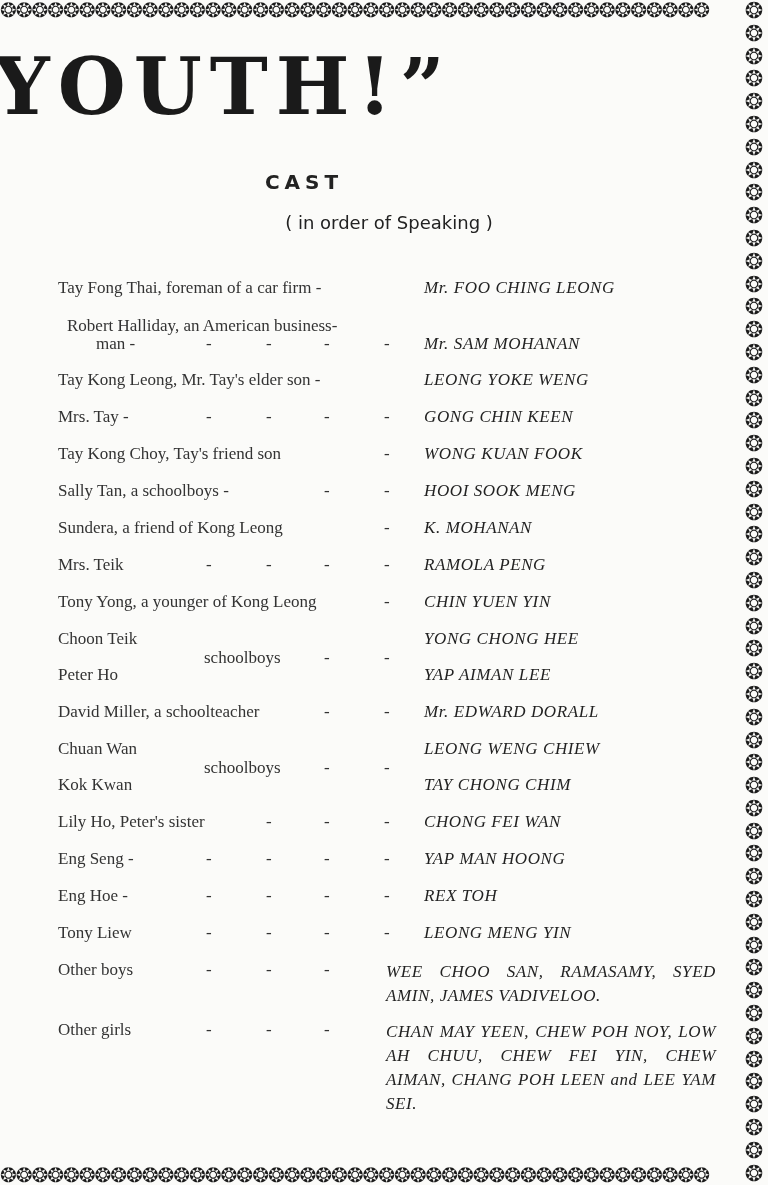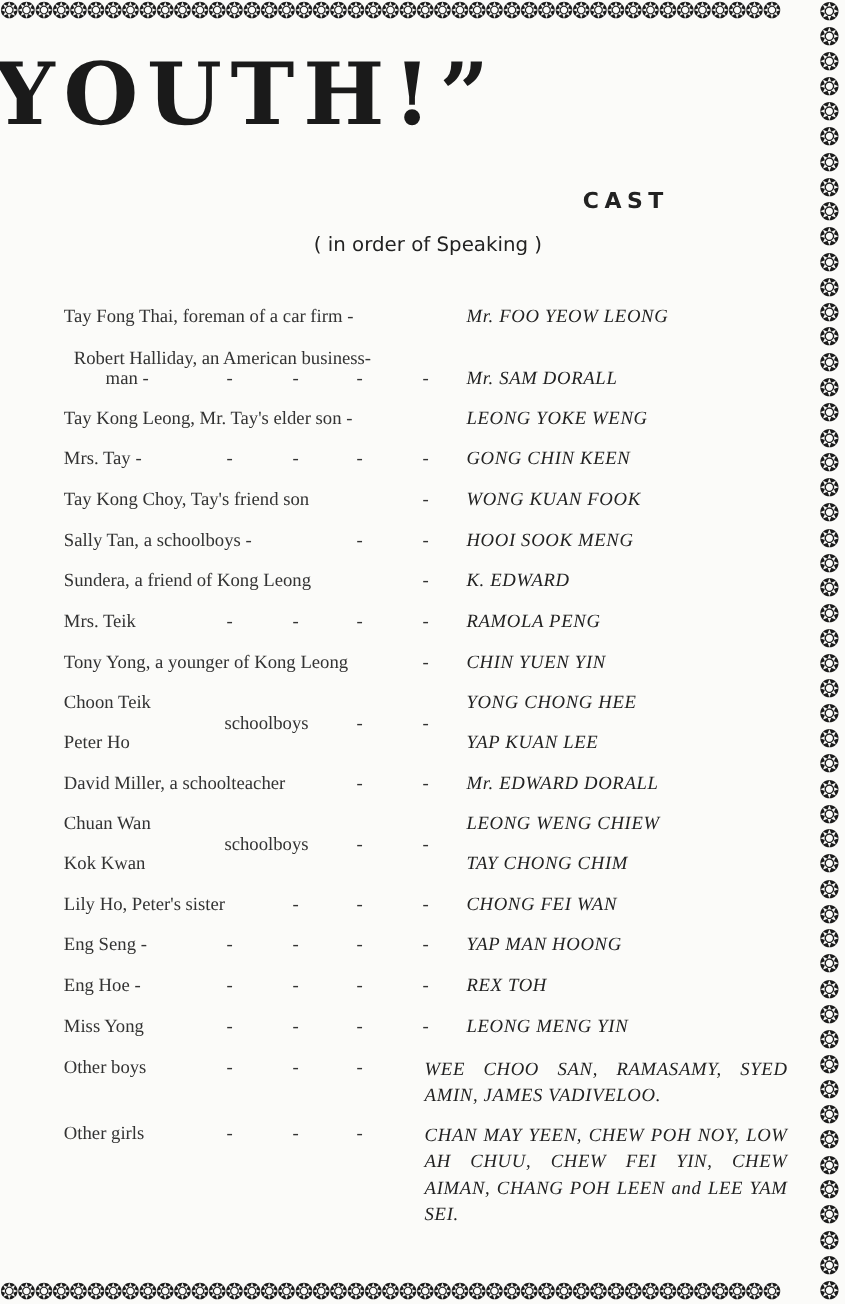--- a/index.html
+++ b/index.html
@@ -6,21 +6,21 @@
   body { width:768px; height:1185px; background:#fbfbf9; position:relative; overflow:hidden;
          font-family:"Liberation Serif", serif; color:#222; }
   .border-top { position:absolute; left:0; top:0; width:768px; height:20px; overflow:hidden;
                 white-space:nowrap; font-size:20px; line-height:20px; color:#1b1b1b; letter-spacing:-1px;}
   .border-bottom { position:absolute; left:0; top:1165px; width:768px; height:20px; overflow:hidden;
                 white-space:nowrap; font-size:20px; line-height:20px; color:#1b1b1b; letter-spacing:-1px;}
   .border-right { position:absolute; left:740px; top:0; width:28px; height:1185px; overflow:hidden;
                   font-size:22px; line-height:22.8px; color:#1b1b1b; text-align:center;}
   .title { position:absolute; left:-6px; top:48px; font-family:"DejaVu Serif", serif; font-weight:bold;
            font-size:78px; letter-spacing:8px; color:#1a1a1a; line-height:1; }
-  .cast-heading { position:absolute; left:0; width:608px; top:170px; text-align:right;
+  .cast-heading { position:absolute; left:0; width:608px; top:170px; text-align:center;
                   font-family:"DejaVu Sans", sans-serif; font-weight:bold; font-size:20px; letter-spacing:5px; color:#222;}
   .cast-sub { position:absolute; left:0; width:778px; top:212px; text-align:center;
               font-family:"DejaVu Sans", sans-serif; font-size:18px; color:#222;}
   .row { position:absolute; left:58px; width:680px; font-size:17px; color:#333; }
   .role { position:absolute; left:0; top:0; white-space:nowrap; }
   .actor { position:absolute; left:366px; top:0; font-style:italic; white-space:nowrap; color:#222; letter-spacing:0.6px;}
   .dash { position:absolute; top:0; }
   .group-label { position:absolute; left:146px; white-space:nowrap; }
   .multi { position:absolute; left:328px; top:0; width:330px; font-style:italic; color:#222; line-height:24px; text-align:justify; text-align-last:left; letter-spacing:0.6px;}
 </style>
@@ -30,33 +30,33 @@
 <div class="border-top" id="bt">❂❂❂❂❂❂❂❂❂❂❂❂❂❂❂❂❂❂❂❂❂❂❂❂❂❂❂❂❂❂❂❂❂❂❂❂❂❂❂❂❂❂❂❂❂</div>
 <div class="border-right" id="br">❂<br>❂<br>❂<br>❂<br>❂<br>❂<br>❂<br>❂<br>❂<br>❂<br>❂<br>❂<br>❂<br>❂<br>❂<br>❂<br>❂<br>❂<br>❂<br>❂<br>❂<br>❂<br>❂<br>❂<br>❂<br>❂<br>❂<br>❂<br>❂<br>❂<br>❂<br>❂<br>❂<br>❂<br>❂<br>❂<br>❂<br>❂<br>❂<br>❂<br>❂<br>❂<br>❂<br>❂<br>❂<br>❂<br>❂<br>❂<br>❂<br>❂<br>❂<br>❂</div>
 <div class="border-bottom" id="bb">❂❂❂❂❂❂❂❂❂❂❂❂❂❂❂❂❂❂❂❂❂❂❂❂❂❂❂❂❂❂❂❂❂❂❂❂❂❂❂❂❂❂❂❂❂</div>
 
 <div class="title">YOUTH!”</div>
 <div class="cast-heading">CAST</div>
 <div class="cast-sub">( in order of Speaking )</div>
 
 <div class="row" style="top:278px">
   <span class="role">Tay Fong Thai, foreman of a car firm -</span>
-  <span class="actor">Mr. FOO YEOW LEONG</span>
+  <span class="actor">Mr. FOO CHING LEONG</span>
 </div>
 
 <div class="row" style="top:316px">
   <span class="role" style="left:9px">Robert Halliday, an American business-</span>
 </div>
 <div class="row" style="top:334px">
   <span class="role" style="left:38px">man -</span>
   <span class="dash" style="left:148px">-</span>
   <span class="dash" style="left:208px">-</span>
   <span class="dash" style="left:266px">-</span>
   <span class="dash" style="left:326px">-</span>
-  <span class="actor">Mr. SAM DORALL</span>
+  <span class="actor">Mr. SAM MOHANAN</span>
 </div>
 
 <div class="row" style="top:370px">
   <span class="role">Tay Kong Leong, Mr. Tay's elder son -</span>
   <span class="actor">LEONG YOKE WENG</span>
 </div>
 
 <div class="row" style="top:407px">
   <span class="role">Mrs. Tay -</span>
   <span class="dash" style="left:148px">-</span>
@@ -75,21 +75,21 @@
 <div class="row" style="top:481px">
   <span class="role">Sally Tan, a schoolboys -</span>
   <span class="dash" style="left:266px">-</span>
   <span class="dash" style="left:326px">-</span>
   <span class="actor">HOOI SOOK MENG</span>
 </div>
 
 <div class="row" style="top:518px">
   <span class="role">Sundera, a friend of Kong Leong</span>
   <span class="dash" style="left:326px">-</span>
-  <span class="actor">K. EDWARD</span>
+  <span class="actor">K. MOHANAN</span>
 </div>
 
 <div class="row" style="top:555px">
   <span class="role">Mrs. Teik</span>
   <span class="dash" style="left:148px">-</span>
   <span class="dash" style="left:208px">-</span>
   <span class="dash" style="left:266px">-</span>
   <span class="dash" style="left:326px">-</span>
   <span class="actor">RAMOLA PENG</span>
 </div>
@@ -104,21 +104,21 @@
   <span class="role">Choon Teik</span>
   <span class="actor">YONG CHONG HEE</span>
 </div>
 <div class="row" style="top:648px">
   <span class="group-label">schoolboys</span>
   <span class="dash" style="left:266px">-</span>
   <span class="dash" style="left:326px">-</span>
 </div>
 <div class="row" style="top:665px">
   <span class="role">Peter Ho</span>
-  <span class="actor">YAP KUAN LEE</span>
+  <span class="actor">YAP AIMAN LEE</span>
 </div>
 
 <div class="row" style="top:702px">
   <span class="role">David Miller, a schoolteacher</span>
   <span class="dash" style="left:266px">-</span>
   <span class="dash" style="left:326px">-</span>
   <span class="actor">Mr. EDWARD DORALL</span>
 </div>
 
 <div class="row" style="top:739px">
@@ -155,21 +155,21 @@
 <div class="row" style="top:886px">
   <span class="role">Eng Hoe -</span>
   <span class="dash" style="left:148px">-</span>
   <span class="dash" style="left:208px">-</span>
   <span class="dash" style="left:266px">-</span>
   <span class="dash" style="left:326px">-</span>
   <span class="actor">REX TOH</span>
 </div>
 
 <div class="row" style="top:923px">
-  <span class="role">Miss Yong</span>
+  <span class="role">Tony Liew</span>
   <span class="dash" style="left:148px">-</span>
   <span class="dash" style="left:208px">-</span>
   <span class="dash" style="left:266px">-</span>
   <span class="dash" style="left:326px">-</span>
   <span class="actor">LEONG MENG YIN</span>
 </div>
 
 <div class="row" style="top:960px">
   <span class="role">Other boys</span>
   <span class="dash" style="left:148px">-</span>

